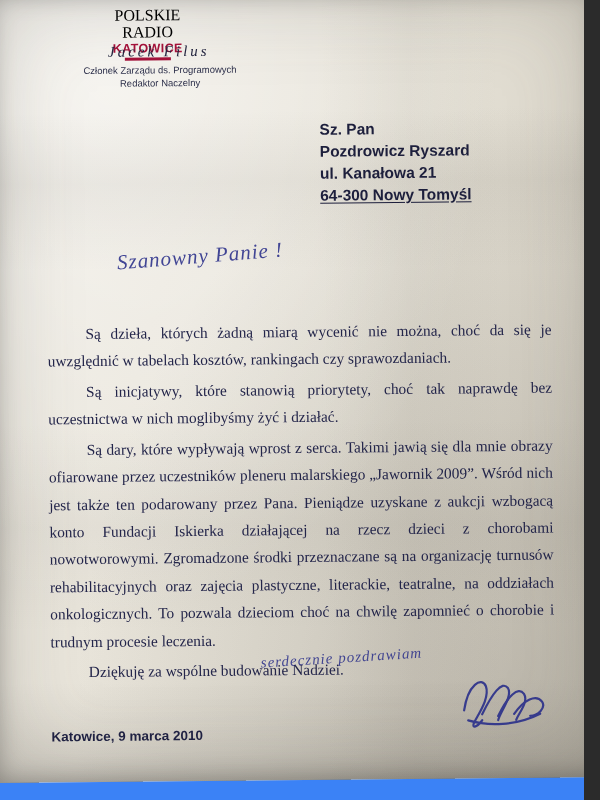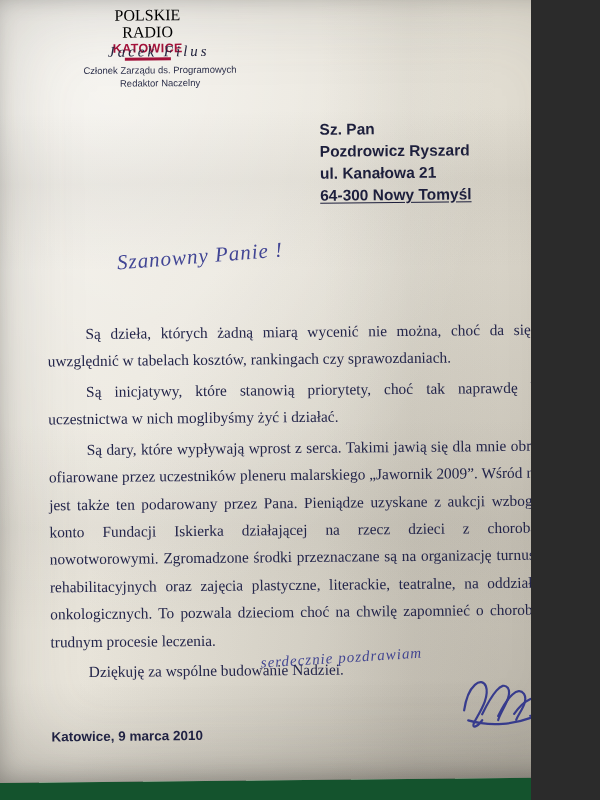--- a/index.html
+++ b/index.html
@@ -8,23 +8,23 @@
   }
   body {
     width: 600px;
     height: 800px;
     background: #2b2b2b;
     font-family: "Liberation Serif", serif;
     overflow: hidden;
   }
   .photo {
     position: relative;
-    width: 531px;
+    width: 584px;
     height: 800px;
-    background: #14532d;
+    background: #3b82f6;
     overflow: hidden;
   }
   
   .paper {
     position: absolute;
     left: -8px;
     top: -10px;
     width: 612px;
     height: 790px;
     background:

